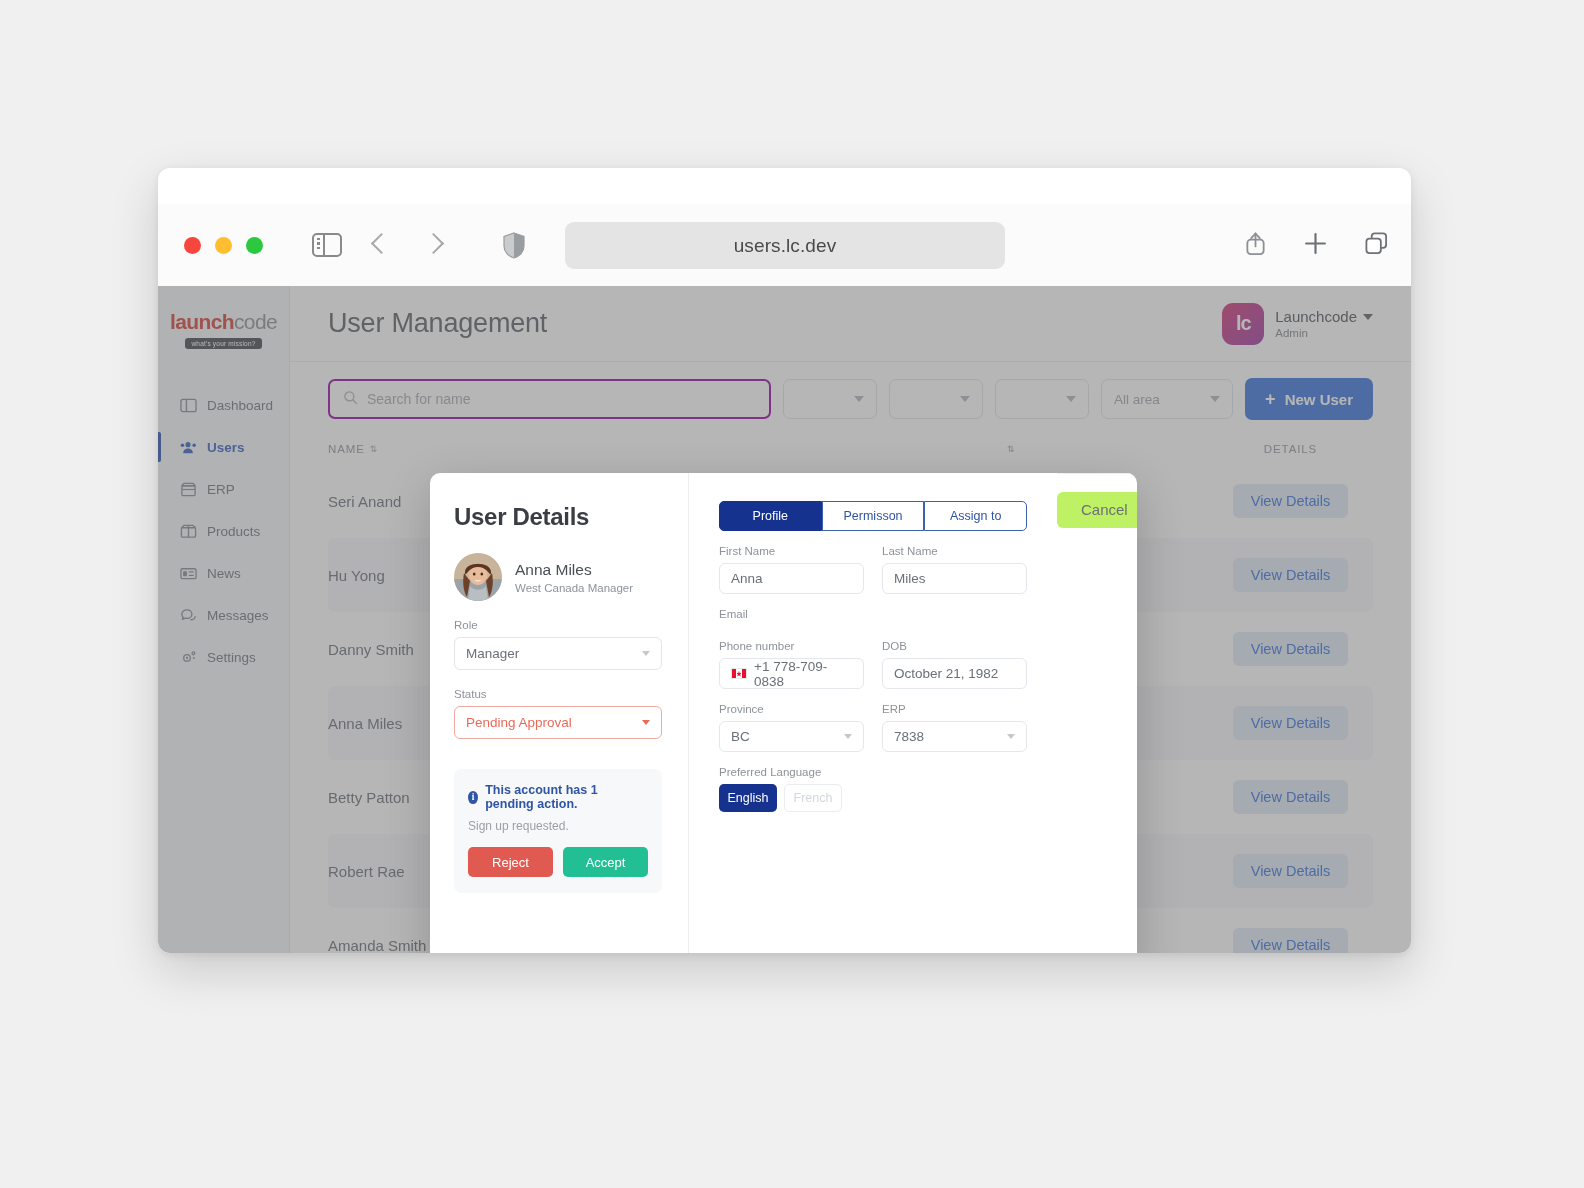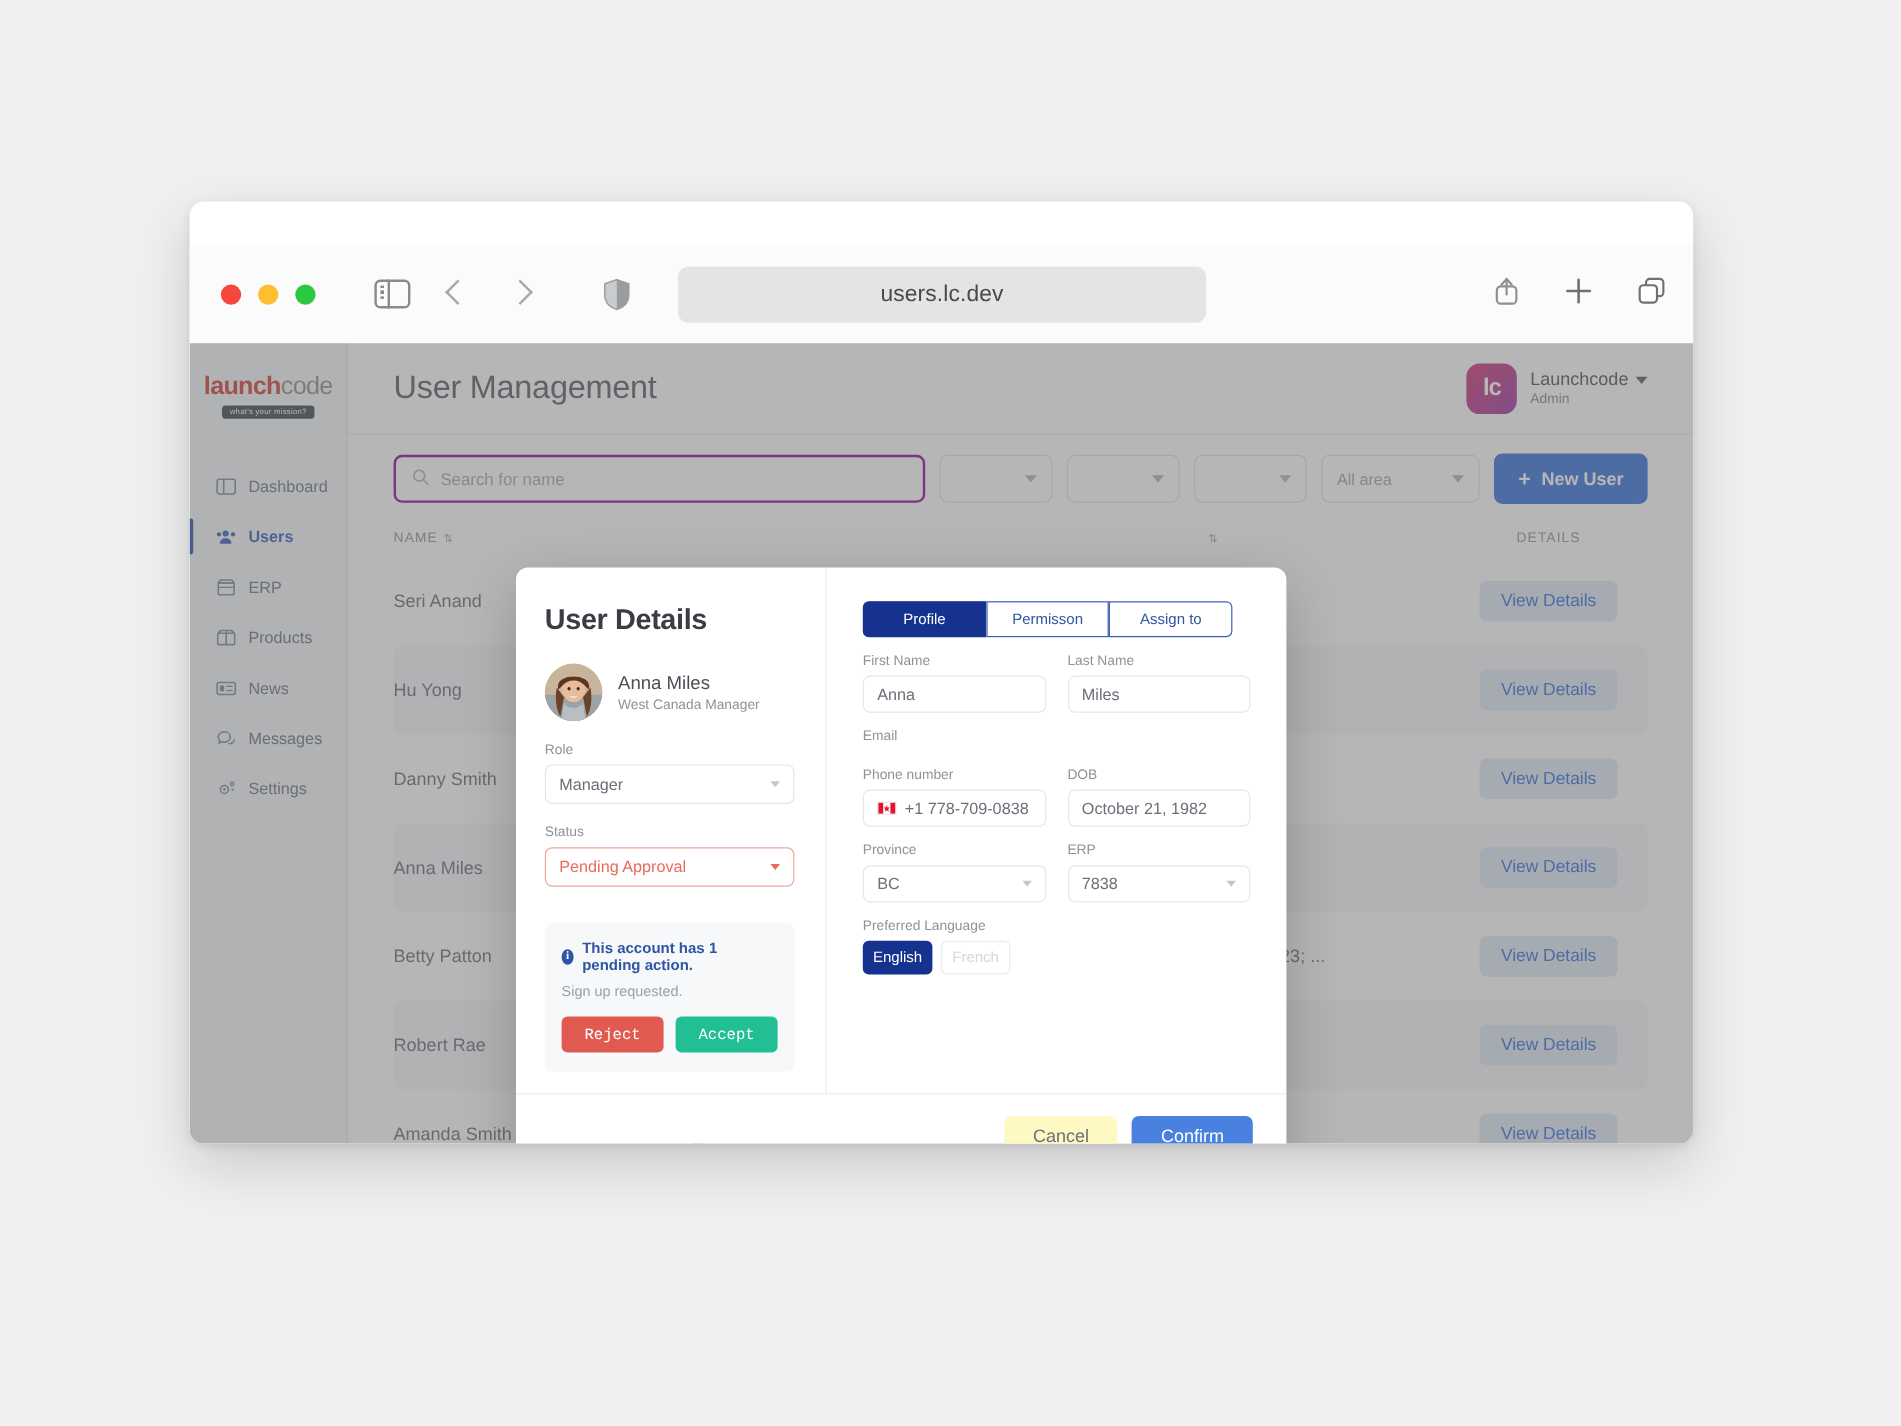--- a/index.html
+++ b/index.html
@@ -224,25 +224,25 @@
     background: #e4ebf6; color: #4a80e0;
     border: none; border-radius: 6px;
     height: 34px; padding: 0 18px;
     font-size: 14.5px; font-family: inherit; cursor: pointer;
   }
 
   
   .modal {
     position: absolute;
     left: 272px; top: 187px;
-    width: 642px; height: 510px;
+    width: 707px; height: 510px;
     background: #fff; border-radius: 10px;
     box-shadow: 0 14px 48px rgba(0,0,0,0.20);
     z-index: 100;
-    display: flex; flex-direction: column;
+    display: flex; flex-direction: row;
     overflow: hidden;
   }
   .modal-body { flex: 1; display: flex; min-height: 0; }
   .mleft {
     flex: 0 0 259px;
     padding: 30px 26px 0 24px;
     border-right: 1px solid #eceef1;
   }
   .mtitle { font-size: 24px; font-weight: 700; color: #3a3e44; letter-spacing: -0.3px; }
   .uhead { display: flex; align-items: center; gap: 13px; margin-top: 22px; }
@@ -277,21 +277,21 @@
     display: flex; align-items: center; gap: 7px;
   }
   .info-dot {
     width: 13px; height: 13px; border-radius: 50%;
     background: #2f55a4; color: #fff;
     font-size: 9.5px; font-weight: 700;
     display: flex; align-items: center; justify-content: center;
     font-family: "Liberation Serif", serif;
   }
   .pend-sub { font-size: 12px; color: #9aa0a7; margin-top: 8px; }
-  .pend-actions { display: flex; gap: 10px; margin-top: 14px; font-family: Liberation Mono, monospace; }
+  .pend-actions { display: flex; gap: 10px; margin-top: 14px; }
   .pbtn {
     flex: 1; height: 30px; border: none; border-radius: 5px;
     color: #fff; font-size: 13px; font-family: inherit; cursor: pointer;
   }
   .pbtn.reject { background: #e15a52; }
   .pbtn.accept { background: #22bf95; }
 
   .mright { flex: 1; padding: 28px 30px 0 30px; min-width: 0; }
   .tabs { display: flex; width: 308px; }
   .tab {
@@ -342,21 +342,21 @@
 
   .modal-foot {
     height: 72px; border-top: 1px solid #eceef1;
     display: flex; align-items: center; justify-content: flex-end;
     gap: 12px; padding-right: 28px;
   }
   .mbtn {
     height: 36px; padding: 0 24px; border: none; border-radius: 6px;
     font-size: 15px; font-family: inherit; cursor: pointer;
   }
-  .mbtn.cancel { background: #fef9c3; color: #6a7078; }
+  .mbtn.cancel { background: #bef264; color: #6a7078; }
   .mbtn.confirm { background: #4a80e0; color: #fff; }
 </style>
 </head>
 <body>
 
 <div class="browser">
 
   <div class="chrome">
     <div class="lights">
       <span class="light red"></span>

